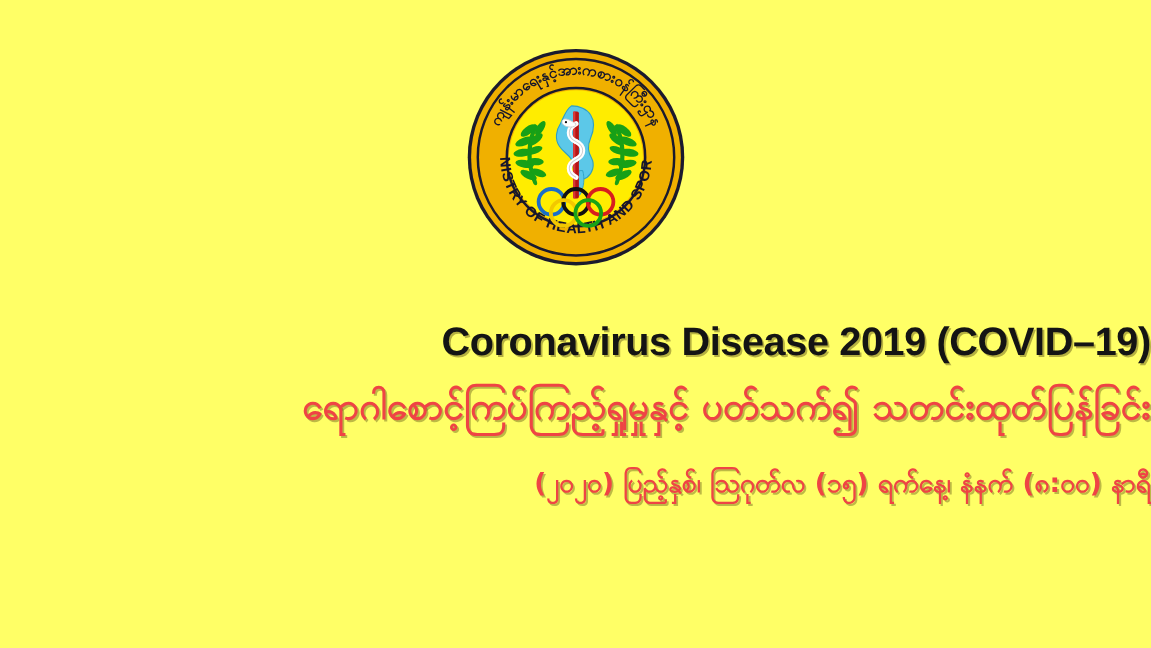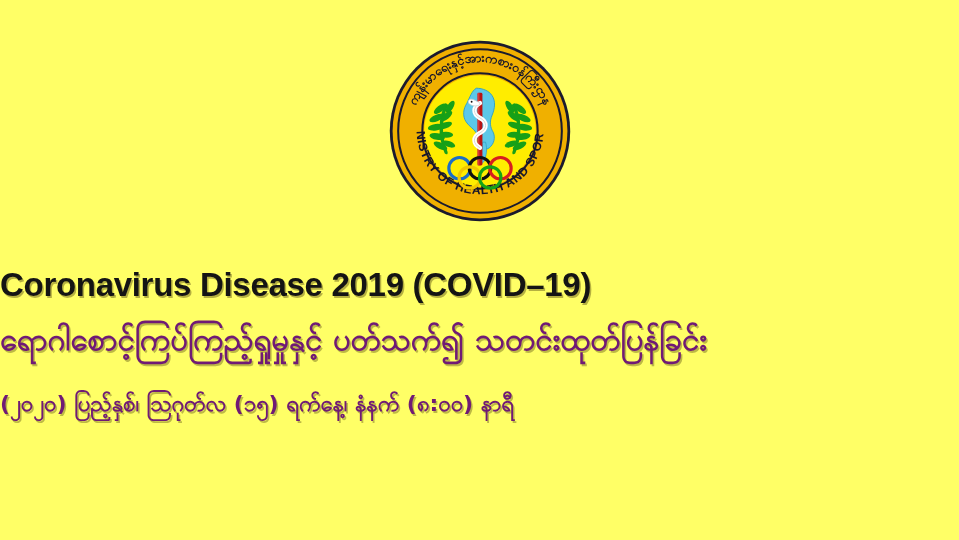--- a/index.html
+++ b/index.html
@@ -38,38 +38,38 @@
     width: 186px;
     height: 186px;
   }
 
   
   .text-block {
     position: absolute;
     left: 0;
     top: 262px;
     width: 959px;
-    text-align: left;
+    text-align: right;
   }
 
   .title-en {
     font-family: "Liberation Sans", "DejaVu Sans", sans-serif;
     font-weight: 700;
     font-size: 33px;
     letter-spacing: -0.3px;
     color: #141414;
     line-height: 46px;
     text-shadow: 1.5px 1.5px 0 rgba(90,80,20,0.45);
     white-space: nowrap;
   }
 
   .line-mm {
     font-family: "DejaVu Sans", "Liberation Sans", sans-serif;
     font-weight: 700;
-    color: #701a75;
+    color: #ef4444;
     white-space: nowrap;
     text-shadow: 1.5px 1.5px 0 rgba(90,80,20,0.40);
   }
 
   .line-mm-1 {
     font-size: 31px;
     line-height: 62px;
     letter-spacing: 0px;
   }
 

